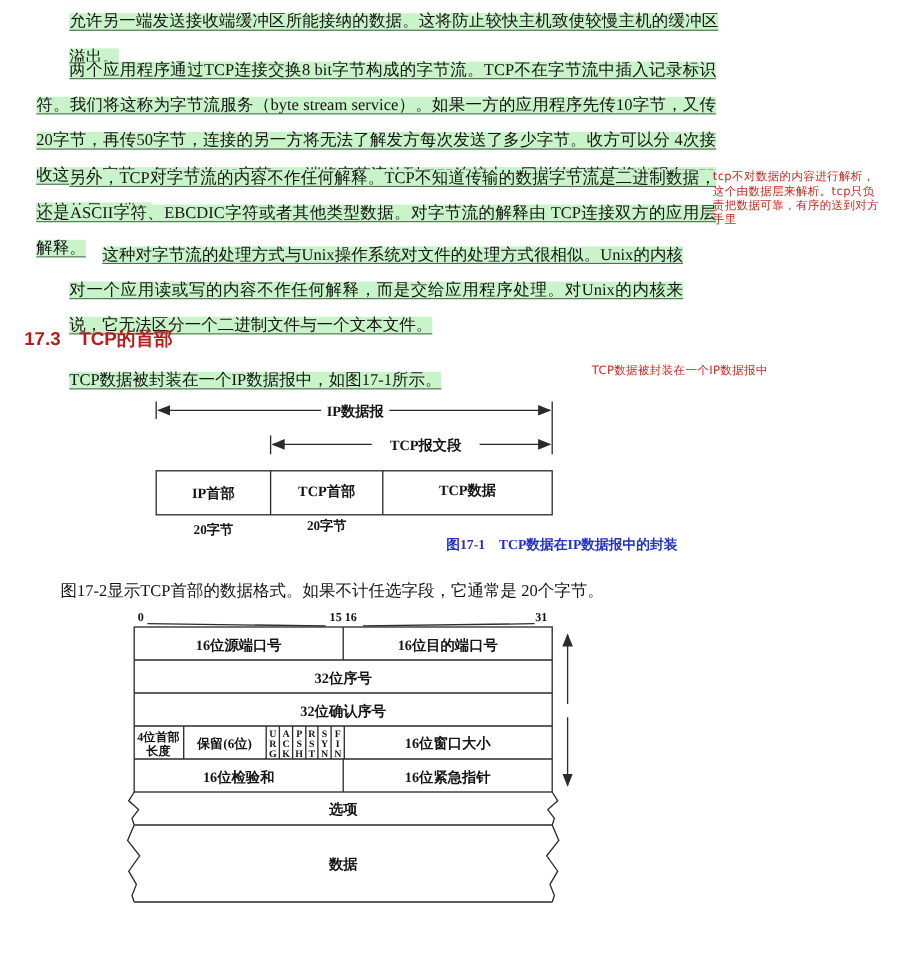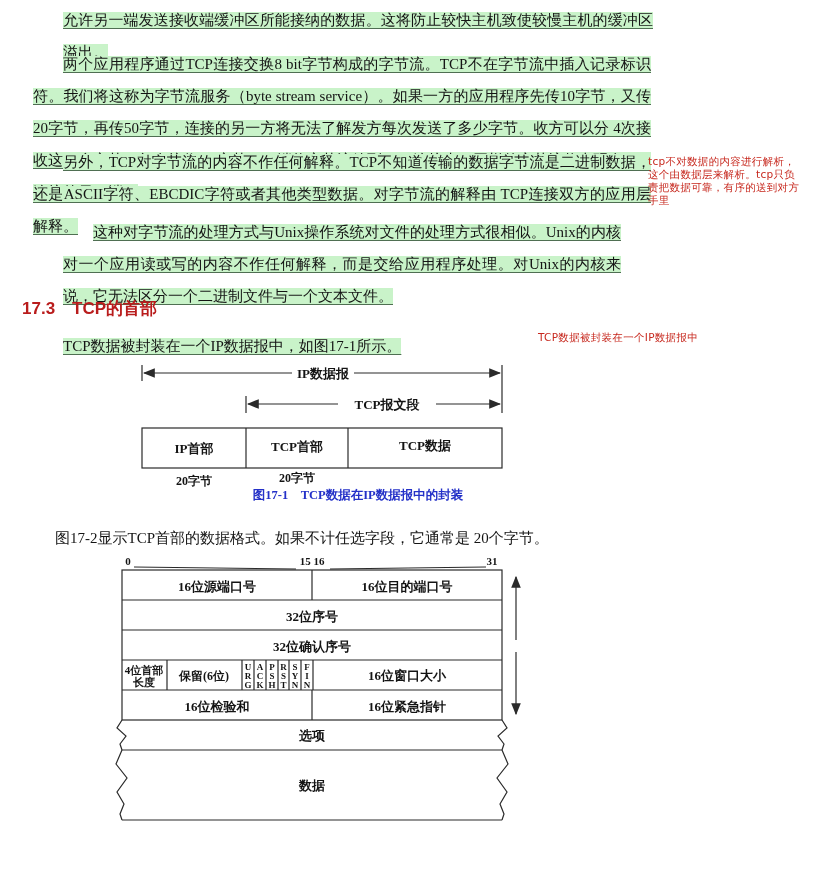--- a/index.html
+++ b/index.html
@@ -24,21 +24,21 @@
     position:absolute;left:22px;top:297px;margin:0;
     font-family:"Liberation Sans","DejaVu Sans",sans-serif;
     font-size:17px;font-weight:bold;color:#b91c1c;
   }
   .annotation{
     position:absolute;margin:0;color:#c7281e;
     font-family:"DejaVu Sans",sans-serif;
     font-size:10.5px;line-height:13px;letter-spacing:.3px;
   }
   .fig-caption{
-    position:absolute;margin:0;text-align:center;
+    position:absolute;margin:0;text-align:right;
     font-size:12.5px;font-weight:600;color:#2431c8;
   }
   svg{position:absolute;left:0;}
   svg text{
     font-family:"Liberation Serif","DejaVu Serif",serif;
     fill:#141414;font-weight:600;
   }
   .t13{font-size:13px;}
   .t12{font-size:12px;}
   .t11{font-size:11px;}

